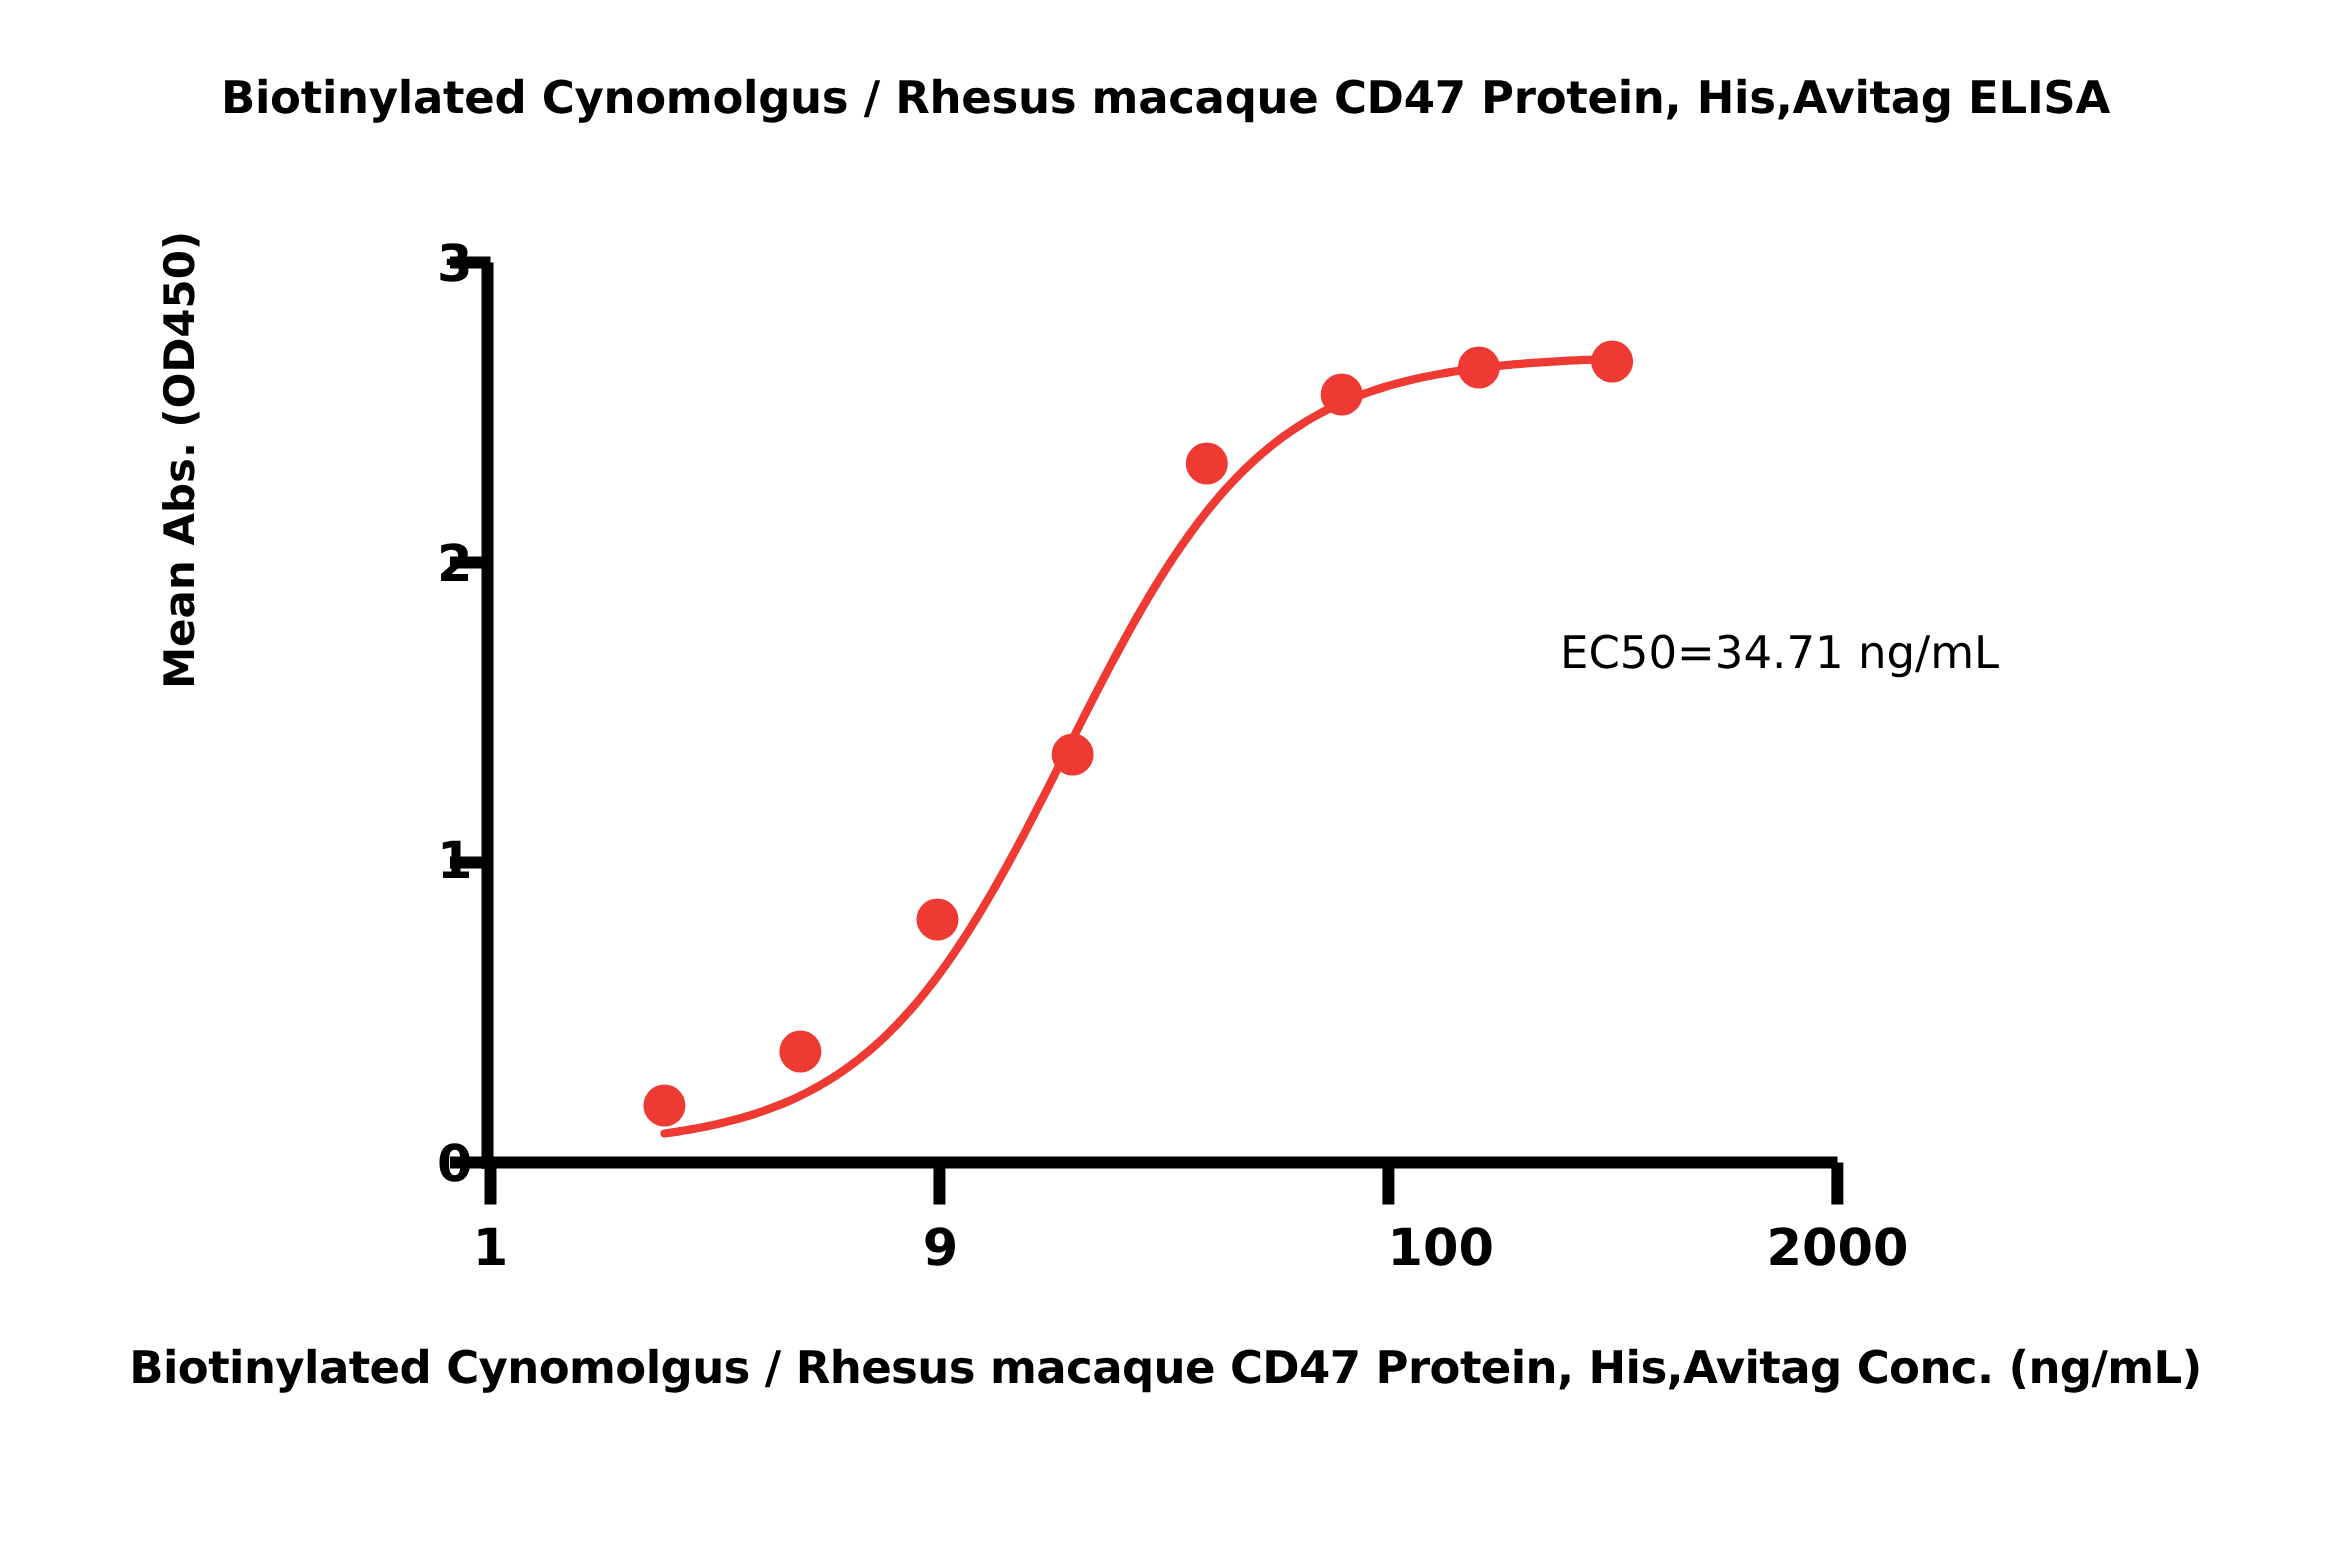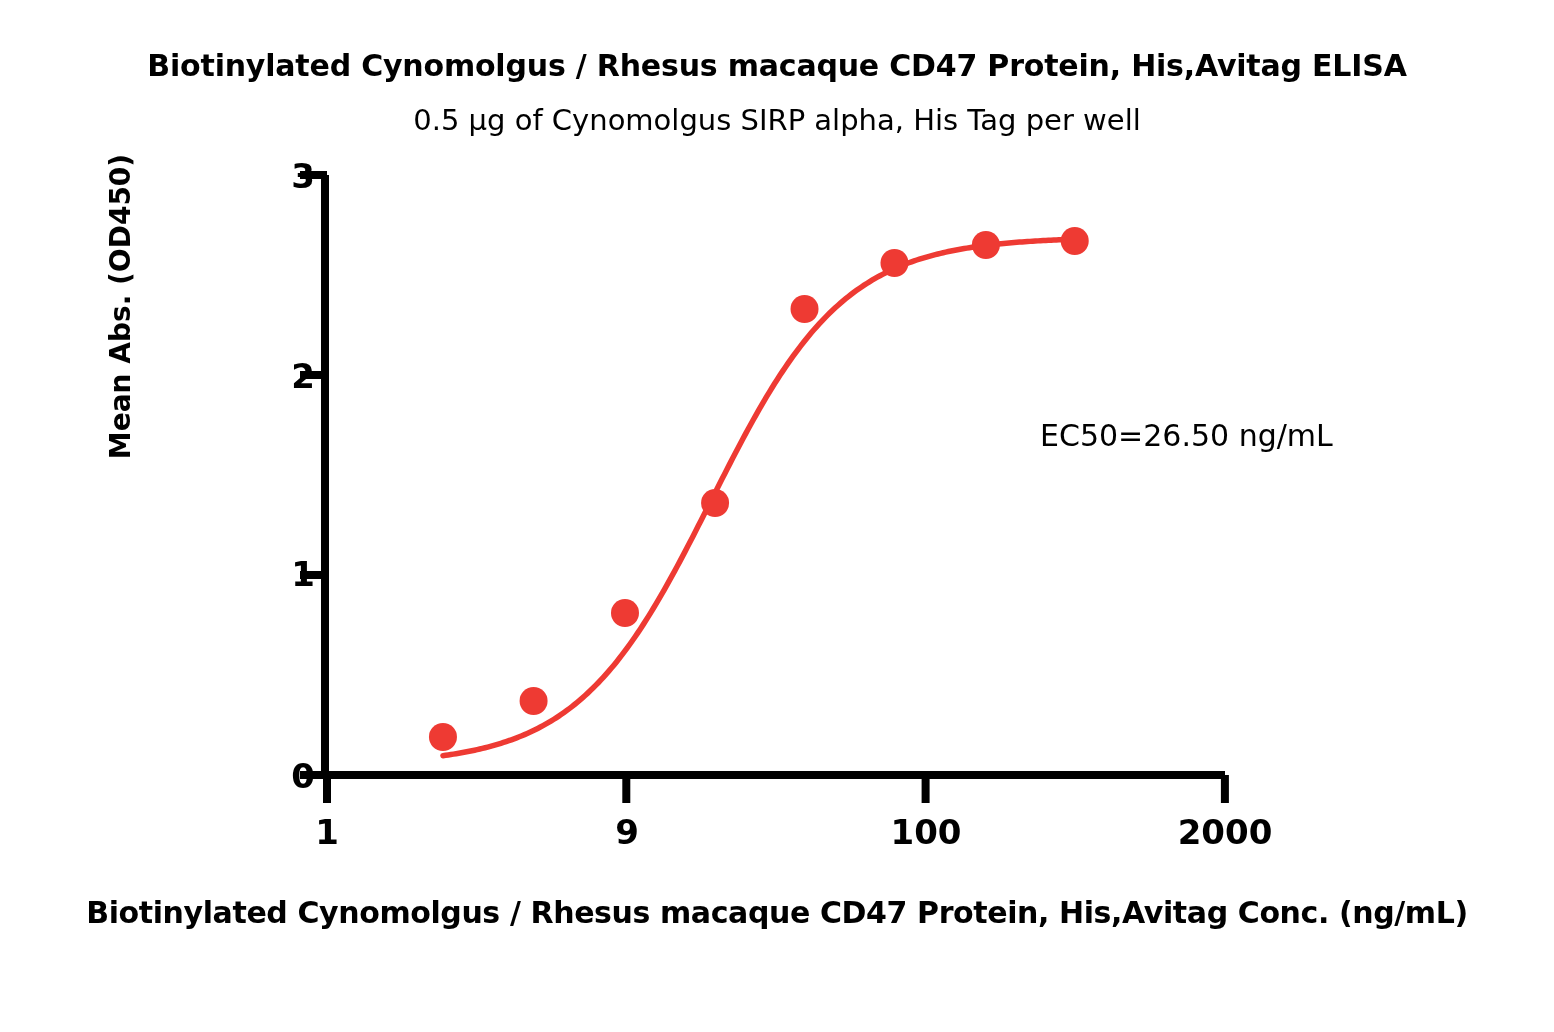--- a/index.html
+++ b/index.html
@@ -105,35 +105,34 @@
     height: 1032px;
     overflow: visible;
   }
 </style>
 </head>
 <body>
 
 <div id="figure">
 
   <div class="title-main">Biotinylated Cynomolgus / Rhesus macaque CD47 Protein, His,Avitag ELISA</div>
-  <div class="title-sub">0.5 µg of Cynomolgus SIRP alpha, His Tag per well</div>
 
   <div class="ylabel">Mean Abs. (OD450)</div>
   <div class="xlabel">Biotinylated Cynomolgus / Rhesus macaque CD47 Protein, His,Avitag Conc. (ng/mL)</div>
 
-  <div class="annotation">EC50=26.50 ng/mL</div>
+  <div class="annotation">EC50=34.71 ng/mL</div>
 
   <div class="tick-label ytick-label" style="left:255px; top:756px;">0</div>
   <div class="tick-label ytick-label" style="left:255px; top:554px;">1</div>
   <div class="tick-label ytick-label" style="left:255px; top:356px;">2</div>
   <div class="tick-label ytick-label" style="left:255px; top:156px;">3</div>
 
   <div class="tick-label xtick-label" style="left:257px; top:812px;">1</div>
   <div class="tick-label xtick-label" style="left:557px; top:812px;">9</div>
-  <div class="tick-label xtick-label" style="left:856px; top:812px;">100</div>
+  <div class="tick-label xtick-label" style="left:856px; top:812px;text-align:right;">100</div>
   <div class="tick-label xtick-label" style="left:1155px; top:812px;">2000</div>
 
   <svg class="plot" viewBox="0 0 1554 1032">
     <g>
       <line id="spine-y" x1="325" y1="175" x2="325" y2="779" stroke="#000000" stroke-width="8"></line>
       <line id="spine-x" x1="321" y1="775" x2="1225" y2="775" stroke="#000000" stroke-width="8"></line>
     </g>
     <g id="yticks">
         <line x1="300" x2="327" y1="775" y2="775" stroke="#000000" stroke-width="8"></line>
         <line x1="300" x2="327" y1="575" y2="575" stroke="#000000" stroke-width="8"></line>

